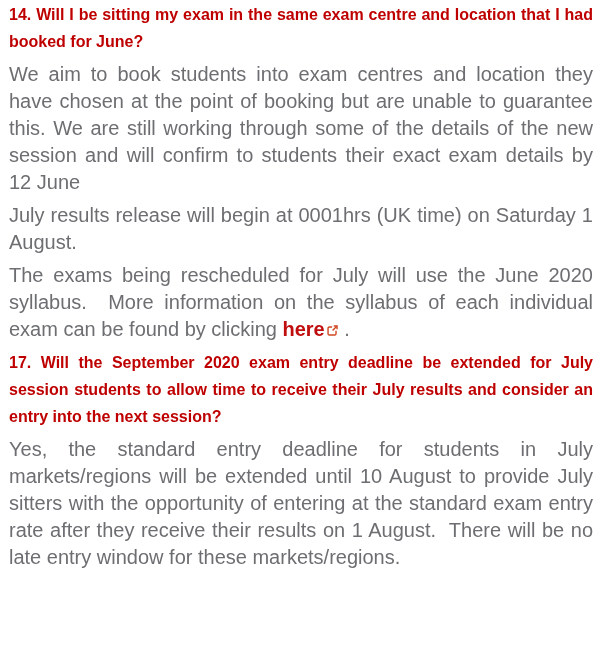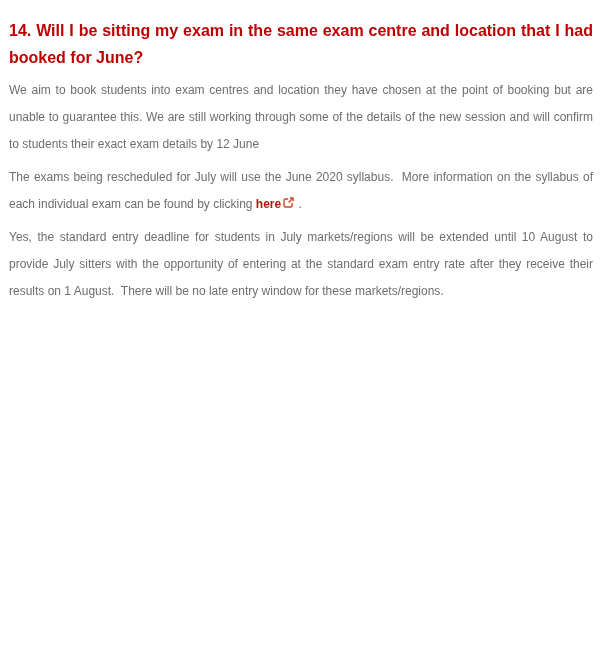--- a/index.html
+++ b/index.html
@@ -23,23 +23,23 @@
     background: var(--background);
   }
   .faq-question {
     font-size: 16px;
     line-height: 27px;
     font-weight: bold;
     color: var(--heading-color);
     text-align: justify;
     margin: 6px 0;
   }
-  .page .faq-question:first-child { margin-top: 16px; }
+  .page .faq-question:first-child { margin-top: 0; }
   .faq-answer {
-    font-size: 12px;
+    font-size: 20px;
     line-height: 27px;
     font-weight: normal;
     color: var(--body-color);
     text-align: justify;
     margin: 0 0 6px;
   }
   .inline-link {
     color: var(--link-color);
     text-decoration: none;
     cursor: pointer;
@@ -58,25 +58,27 @@
 </head>
 <body>
 
 <div class="page">
 
   <h3 class="faq-question">14. Will I be sitting my exam in the same exam centre and location that I had booked for June?</h3>
 
   <p class="faq-answer">We aim to book students into exam centres and location they have chosen at the point of booking but are unable to guarantee this. We are still working through some of the details of the new session and will confirm to students their exact exam details by 12 June</p>
 
 
+  <p class="faq-answer">July results release will begin at 0001hrs (UK time) on Saturday 1 August.</p>
 
 
   <p class="faq-answer"><span>The exams being rescheduled for July will use the June 2020 syllabus.&nbsp; More information on the syllabus of each individual exam can be found by clicking </span><a class="inline-link" href="#">here</a><span class="ext-icon"><svg viewBox="0 0 14 14" aria-hidden="true">
           <path d="M10.8 7.4 v3 a1.4 1.4 0 0 1 -1.4 1.4 h-5.8 a1.4 1.4 0 0 1 -1.4 -1.4 v-5.8 a1.4 1.4 0 0 1 1.4 -1.4 h3" fill="none" stroke="currentColor" stroke-width="1.5"></path>
           <path d="M8.4 2.1 h3.5 v3.5" fill="none" stroke="currentColor" stroke-width="1.5"></path>
           <path d="M11.6 2.4 L7.1 6.9" fill="none" stroke="currentColor" stroke-width="1.5"></path>
         </svg></span><span> .</span></p>
 
+  <h3 class="faq-question">17. Will the September 2020 exam entry deadline be extended for July session students to allow time to receive their July results and consider an entry into the next session?</h3>
 
   <p class="faq-answer">Yes, the standard entry deadline for students in July markets/regions will be extended until 10 August to provide July sitters with the opportunity of entering at the standard exam entry rate after they receive their results on 1 August.&nbsp; There will be no late entry window for these markets/regions.</p>
 
 
 </div>
 
 </body></html>

